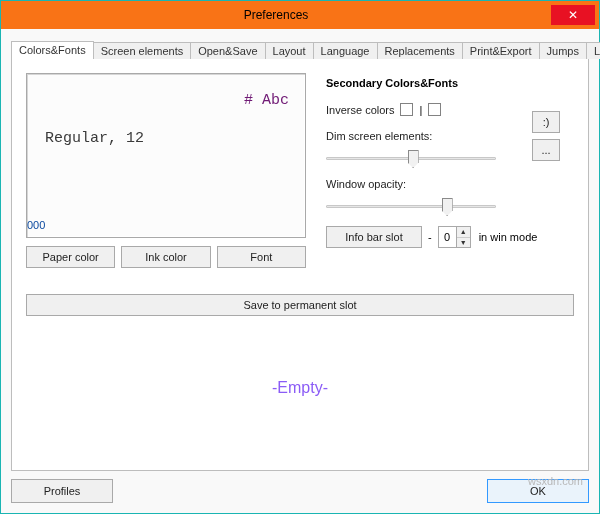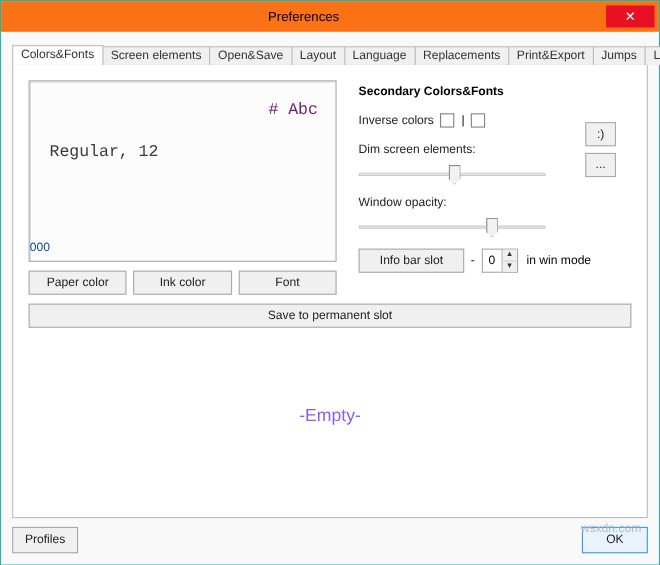--- a/index.html
+++ b/index.html
@@ -237,37 +237,37 @@
     font-size: 7px;
     display: flex;
     align-items: center;
     justify-content: center;
     background: #f0f0f0;
     color: #333;
   }
   .spinner .arrows div:first-child { border-bottom: 1px solid #ccc; }
   .savebtn {
     width: 100%;
-    margin-top: 8px;
+    margin-top: 26px;
   }
   .emptyzone {
     flex: 1;
     display: flex;
     align-items: center;
     justify-content: center;
     color: #8b5cf6;
     font-size: 16px;
   }
   .footer {
     display: flex;
     justify-content: space-between;
     align-items: center;
     margin-top: 8px;
   }
-  .footer button.win { width: 60px; height: 24px; }
+  .footer button.win { width: 102px; height: 24px; }
   .footer .ok {
     border: 1px solid #3399ff;
     background: #eaf3fb;
     width: 86px;
   }
   .watermark {
     position: absolute;
     right: 16px;
     bottom: 26px;
     font-size: 11px;

